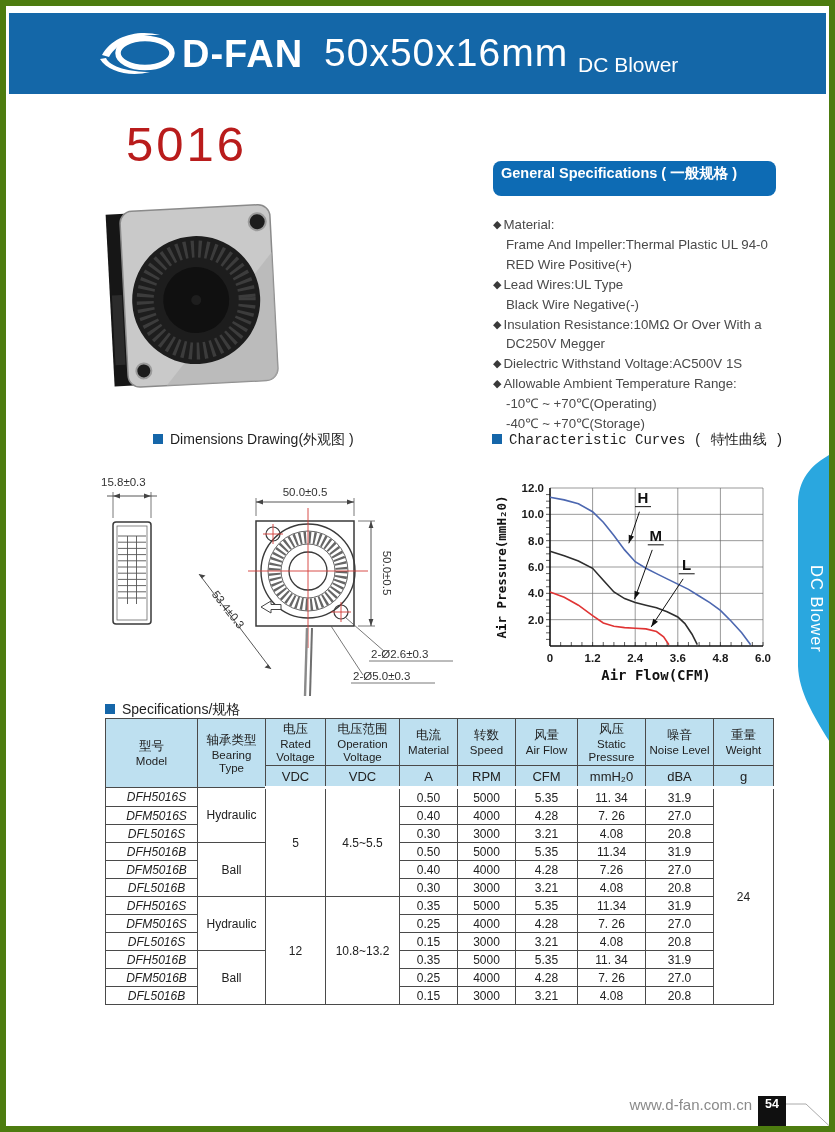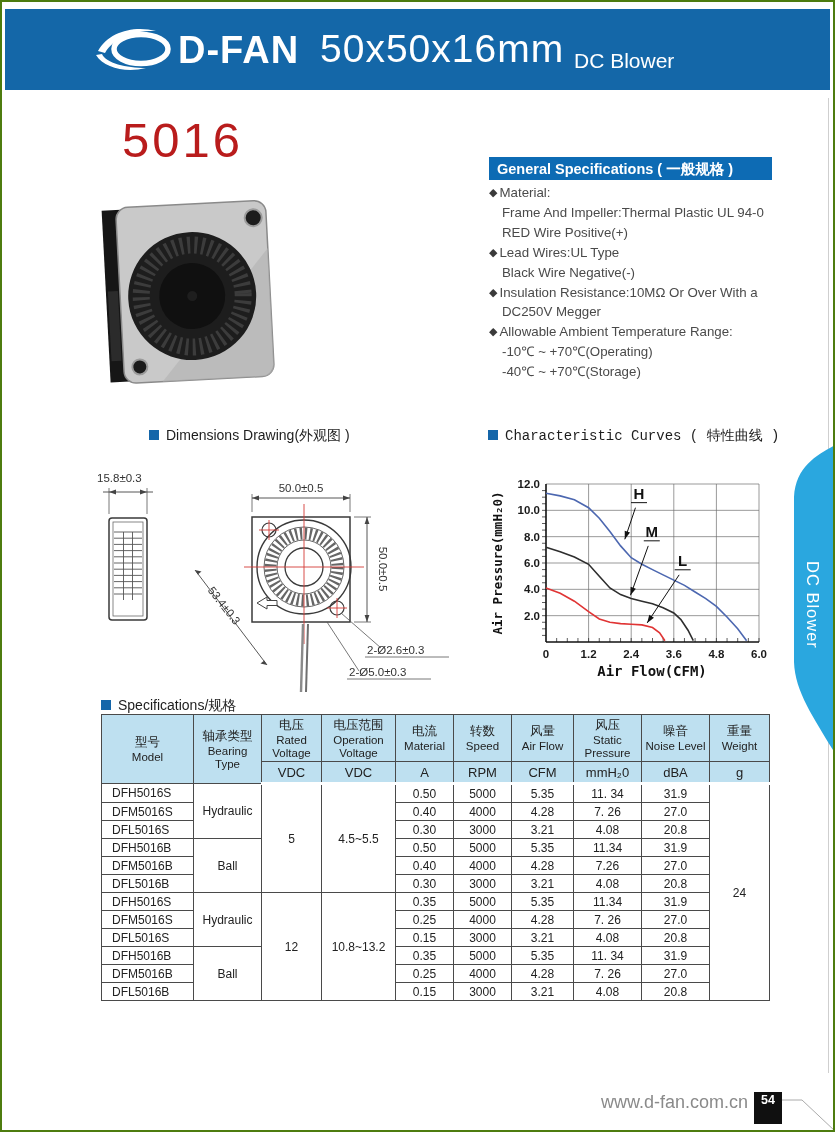--- a/index.html
+++ b/index.html
@@ -1,49 +1,49 @@
 <!DOCTYPE html>
 <html><head>
 <meta charset="utf-8">
 <style>
   html,body{margin:0;padding:0;background:#e8e8e8;font-family:"Liberation Sans",sans-serif;}
-  .page{position:relative;width:835px;height:1132px;background:#fff;border:2px solid #4d7c0f;box-sizing:border-box;overflow:hidden;margin:0 auto;}
+  .page{position:relative;width:835px;height:1132px;background:#fff;border:6px solid #4d7c0f;box-sizing:border-box;overflow:hidden;margin:0 auto;}
   .abs{position:absolute;}
   
   .header-bar{left:3px;top:7px;right:3px;height:81px;background:#1467a8;}
   .brand-text{left:176px;top:27px;font-size:38px;font-weight:bold;color:#fff;letter-spacing:1px;}
   .size-text{left:318px;top:25px;font-size:39px;color:#fff;font-weight:500;letter-spacing:1px;text-align:right;}
   .type-text{left:572px;top:47px;font-size:21px;color:#fff;font-weight:500;}
   
   .model-title{left:120px;top:110px;font-size:49px;color:#b91c1c;letter-spacing:3px;}
   
   .gs{left:487px;top:155px;width:283px;}
-  .gs-bar{height:23px;background:#0d6bb4;color:#fff;font-size:14.5px;font-weight:bold;line-height:25px;padding-left:8px;}
-  .gs-list{margin-top:3px;font-size:13.3px;color:#4a4a4a;line-height:19.9px;}
+  .gs-bar{height:35px;background:#0d6bb4;color:#fff;font-size:14.5px;font-weight:bold;line-height:25px;padding-left:8px;border-radius:8px;}
+  .gs-list{margin-top:19px;font-size:13.3px;color:#4a4a4a;line-height:19.9px;}
   .gs-line{white-space:nowrap;}
   .gs-line .dia{font-size:11px;color:#3a3a3a;margin-right:2px;vertical-align:1px;}
   .gs-line.indent{padding-left:13px;}
   
   .sec-head{font-size:14px;color:#1d1d1d;white-space:nowrap;}
   .sec-head .sq{display:inline-block;width:10px;height:10px;background:#1566a9;margin-right:7px;}
   
   .spec-table{border-collapse:collapse;table-layout:fixed;font-size:12px;color:#222;}
   .spec-table th,.spec-table td{border:1px solid #4a4a4a;padding:0;text-align:center;overflow:hidden;}
   .spec-table thead th{background:#bee0f0;font-weight:normal;}
   .spec-table .h-name th{height:46px;}
   .spec-table .h-name .cn{font-size:12.5px;}
   .spec-table .h-name .en{font-size:11.5px;line-height:13px;}
   .spec-table .h-units th{height:20px;font-size:13px;border-bottom:3px solid #fff;}
   .spec-table tbody td{height:17px;font-size:12px;}
-  .spec-table tbody td.model-cell{text-align:left;padding-left:10px;}
+  .spec-table tbody td.model-cell{text-align:center;padding-left:10px;font-style:italic;}
   
   .tab-text{left:799px;top:538px;width:21px;height:130px;writing-mode:vertical-rl;color:#fff;font-size:16.5px;letter-spacing:1px;text-align:center;}
   .vline{left:826px;top:96px;width:1px;height:975px;background:#cfcfcf;}
   
-  .website-text{left:560px;top:1090px;width:186px;text-align:right;font-size:18px;color:#8a8a8a;}
+  .website-text{left:560px;top:1090px;width:186px;text-align:right;font-size:15px;color:#8a8a8a;}
   .page-badge{left:752px;top:1090px;width:28px;height:32px;background:#101010;color:#fff;font-size:12.5px;font-weight:bold;text-align:center;line-height:16px;}
   svg text{font-family:"Liberation Sans",sans-serif;}
   .mono{font-family:"DejaVu Sans Mono",monospace;}
 </style>
 </head>
 <body>
 
 <div class="page">
 
   <div class="abs header-bar"></div>
@@ -76,20 +76,21 @@
   <div class="abs gs">
     <div class="gs-bar">General Specifications ( 一般规格 )</div>
     <div class="gs-list" id="gs-list">
         <div class="gs-line"><span class="dia">◆</span>Material:</div>
         <div class="gs-line indent">Frame And Impeller:Thermal Plastic UL 94-0</div>
         <div class="gs-line indent">RED Wire Positive(+)</div>
         <div class="gs-line"><span class="dia">◆</span>Lead Wires:UL Type</div>
         <div class="gs-line indent">Black Wire Negative(-)</div>
         <div class="gs-line"><span class="dia">◆</span>Insulation Resistance:10MΩ Or Over With a</div>
         <div class="gs-line indent">DC250V Megger</div>
+        <div class="gs-line"><span class="dia">◆</span>Dielectric Withstand Voltage:AC500V 1S</div>
         <div class="gs-line"><span class="dia">◆</span>Allowable Ambient Temperature Range:</div>
         <div class="gs-line indent">-10℃ ~ +70℃(Operating)</div>
         <div class="gs-line indent">-40℃ ~ +70℃(Storage)</div>
       </div>
   </div>
 
   <div class="abs sec-head" style="left:99px;top:425px;margin-left:48px;">
     <span class="sq"></span><span>Dimensions Drawing(外观图 )</span>
   </div>
   <div class="abs sec-head" style="left:486px;top:425px;font-family:Liberation Mono, monospace;">

